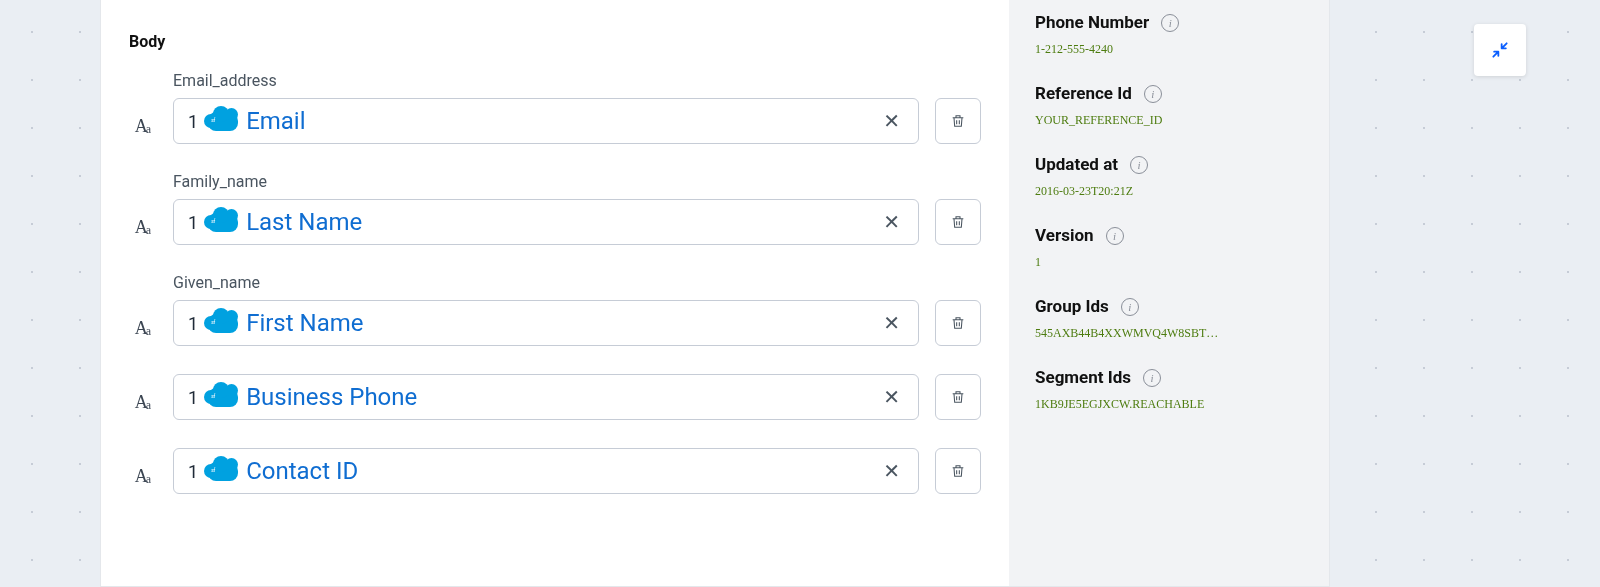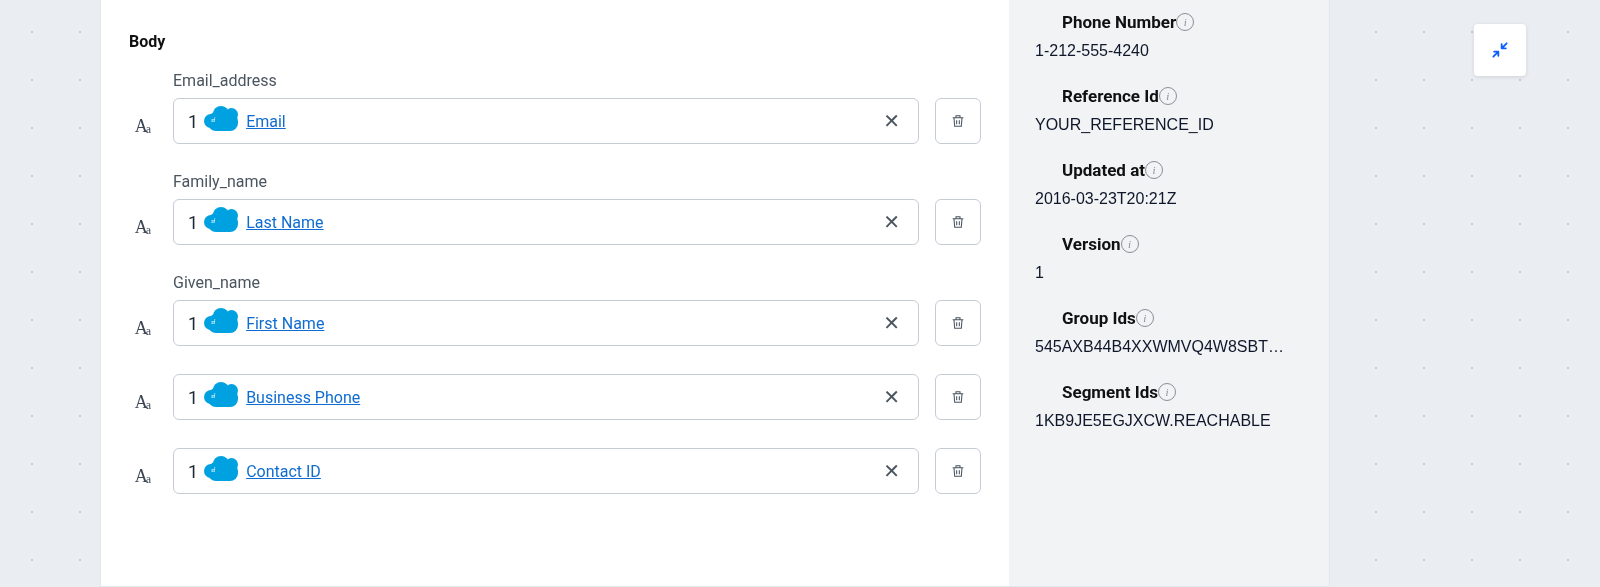--- a/index.html
+++ b/index.html
@@ -104,24 +104,23 @@
   }
   .sf-text {
     position: absolute;
     font-size: 5px;
     color: #fff;
     left: 3px; top: 6px;
     z-index: 2;
     letter-spacing: -0.3px;
   }
   .pill-value {
-    font-size: 16px;
+    font-size: 24px;
     color: #0f6dd1;
     flex: 1;
-    text-decoration: underline;
   }
   .clear-x {
     font-size: 20px;
     color: #4a5560;
     cursor: pointer;
     padding: 0 4px;
     background: none;
     border: none;
   }
   .trash-btn {
@@ -140,47 +139,46 @@
 
   .right-col {
     width: 320px;
     background: #f2f3f5;
     padding: 0 26px 0 26px;
     overflow: hidden;
   }
   .meta-block { margin-top: 12px; margin-bottom: 26px; }
   .meta-label-row {
     display: flex;
-    align-items: center;
-    gap: 0;
+    align-items: flex-end;
+    gap: 12px;
     margin-bottom: 10px;
-    margin-left: 27px;
   }
   .meta-label {
     font-size: 17px;
     font-weight: 700;
     color: #111;
   }
   .info-icon {
     width: 18px; height: 18px;
     border-radius: 50%;
     border: 1.5px solid #8a8f99;
     color: #8a8f99;
     font-size: 11px;
     display: flex;
     align-items: center;
     justify-content: center;
     font-style: italic;
     font-family: Georgia, serif;
     cursor: help;
   }
   .meta-value {
-    font-family: Liberation Sans, sans-serif;
-    font-size: 16px;
-    color: #0f172a;
+    font-family: Liberation Serif, serif;
+    font-size: 12px;
+    color: #4d7c0f;
     white-space: nowrap;
     overflow: hidden;
     text-overflow: ellipsis;
   }
 
   .collapse-fab {
     position: absolute;
     top: 24px;
     right: 74px;
     width: 52px;

